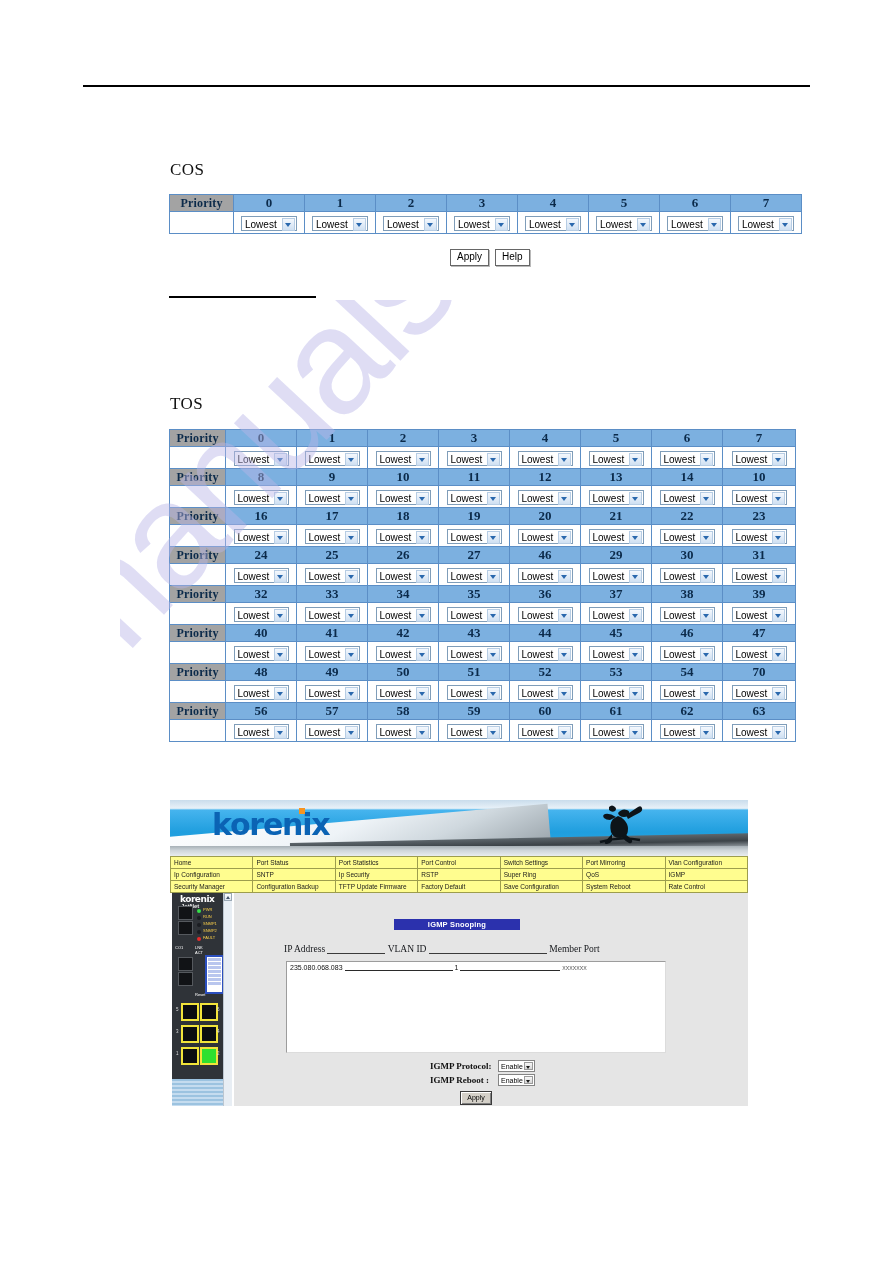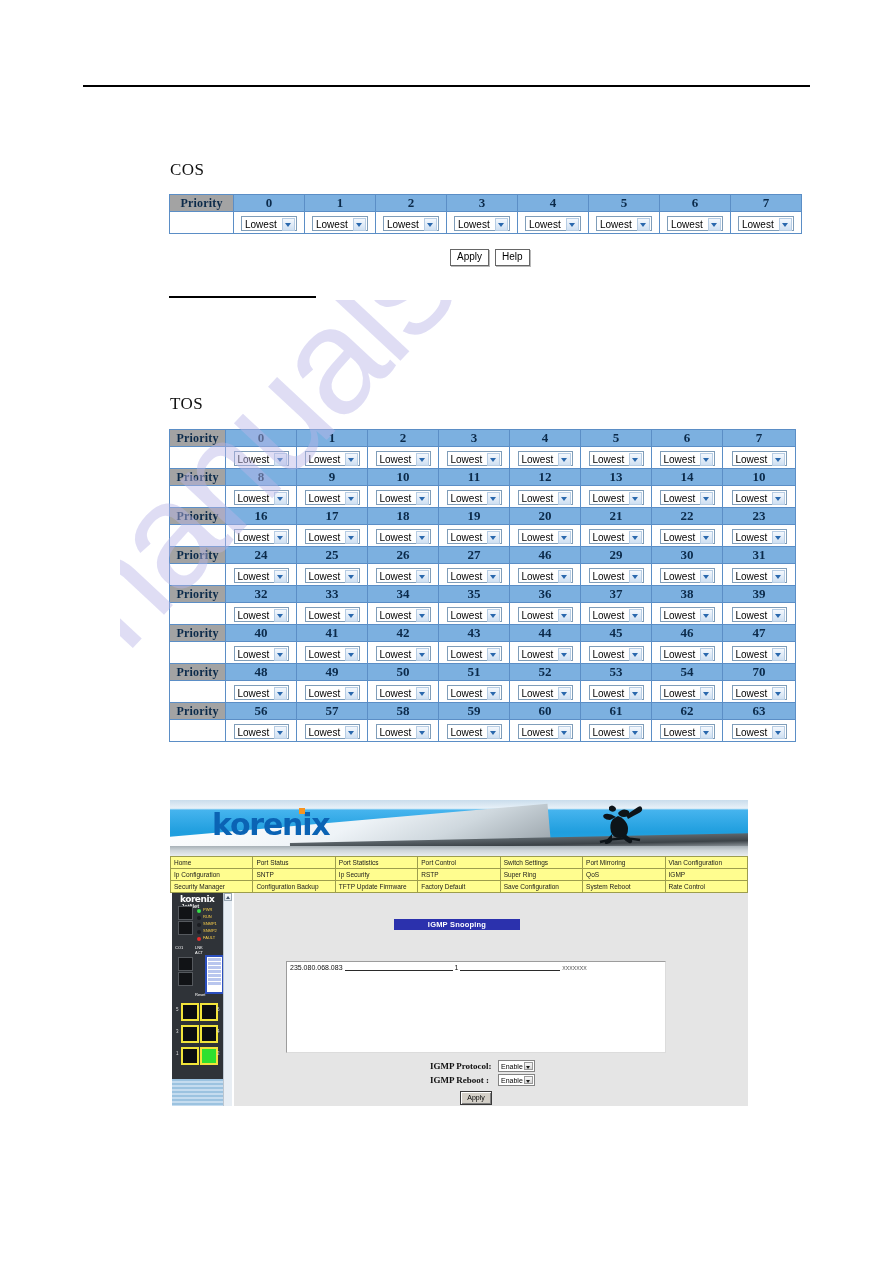--- a/index.html
+++ b/index.html
@@ -872,20 +872,27 @@
       </div>
       <div id="device-rail"></div>
       <div id="device-scroll">
         <div class="sb-up"></div>
       </div>
     </div>
 
     <div id="content-pane">
       <div id="igmp-titlebar">IGMP Snooping</div>
 
+      <div id="igmp-colhdr">
+        <span>IP Address</span>
+        <span class="rule" style="width:58px"></span>
+        <span>VLAN ID</span>
+        <span class="rule" style="width:118px"></span>
+        <span>Member Port</span>
+      </div>
 
       <div id="igmp-list">
         <div class="row">
           <span class="seg">235.080.068.083</span>
           <span class="pad" style="width:108px"></span>
           <span class="seg">1</span>
           <span class="pad" style="width:100px"></span>
           <span class="seg" style="color:#6a6a6a">xxxxxxx</span>
         </div>
       </div>

